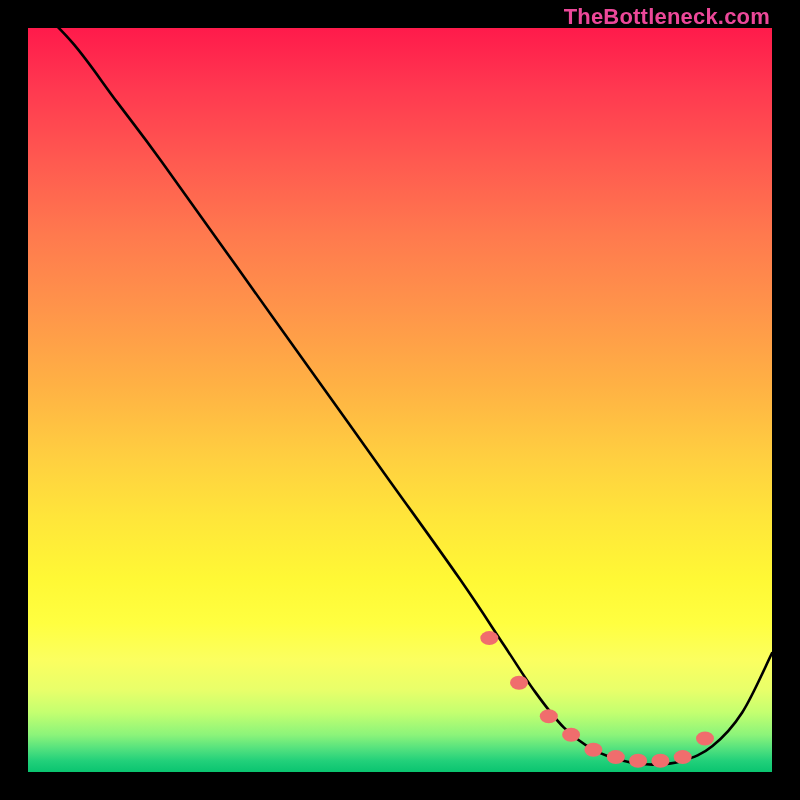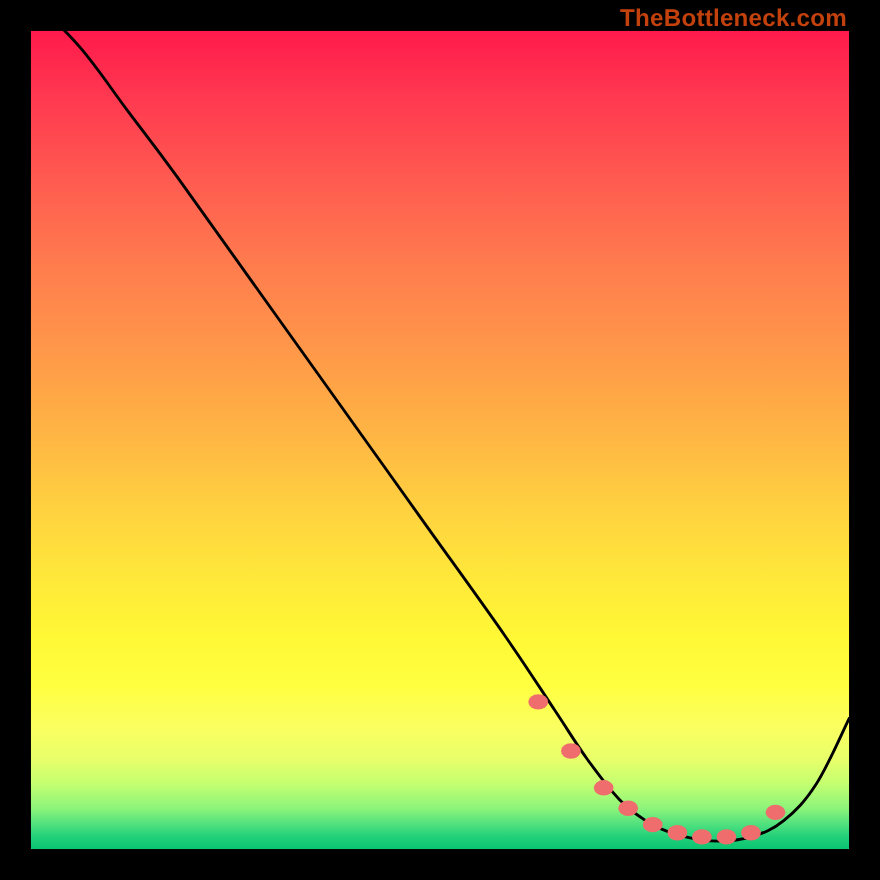--- a/index.html
+++ b/index.html
@@ -56,21 +56,21 @@
     position: absolute;
     left: 0;
     top: 0;
     width: 744px;
     height: 744px;
   }
   .watermark {
     position: absolute;
     top: 4px;
     right: 30px;
-    color: #c2410c;
+    color: #ec4899;
     font-weight: 600;
     font-size: 22px;
     letter-spacing: 0.2px;
     user-select: none;
   }
 </style>
 </head>
 <body>
 
 <div class="watermark">TheBottleneck.com</div>

